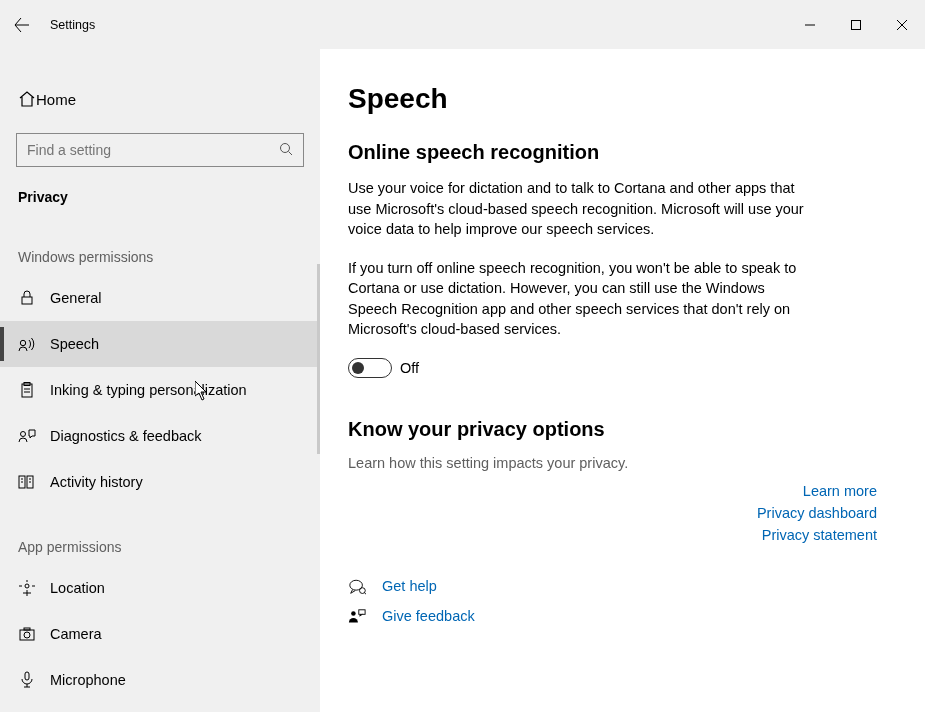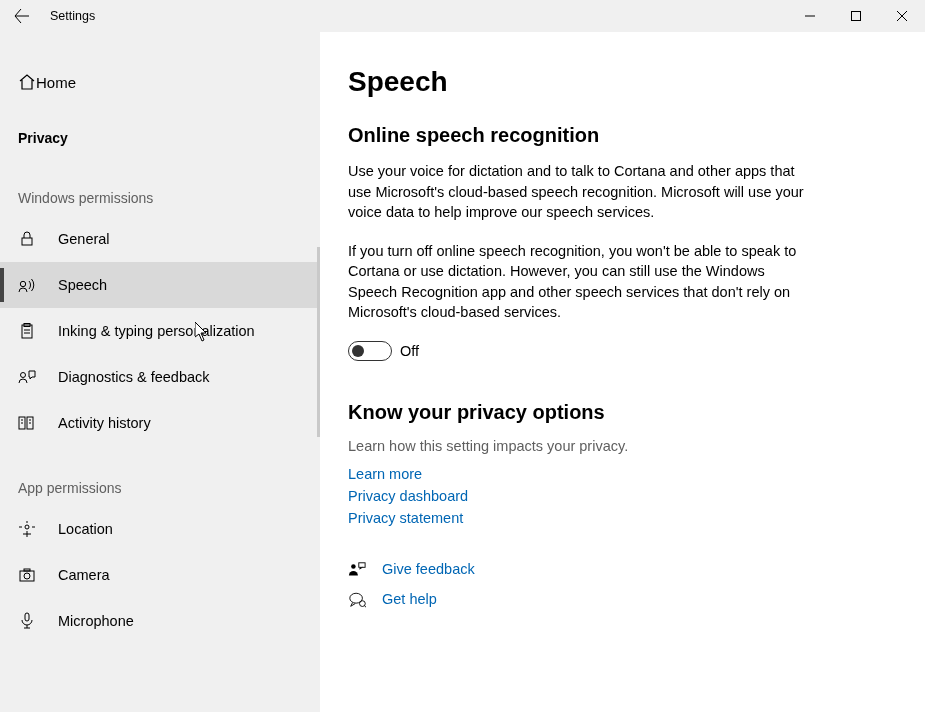--- a/index.html
+++ b/index.html
@@ -8,21 +8,21 @@
     font-size: 14px;
     color: #000;
     background: #fff;
     width: 925px;
     height: 712px;
     overflow: hidden;
     display: flex;
     flex-direction: column;
   }
   .titlebar {
-    height: 32px;
+    height: 49px;
     display: flex;
     align-items: center;
     background: #f0f0f0;
   }
   .titlebar .back {
     width: 44px; height: 32px;
     display:flex; align-items:center; justify-content:center;
     color:#000;
   }
   .titlebar .title { margin-left: 6px; font-size: 12.5px; color:#000; }
@@ -71,21 +71,21 @@
     padding: 14px 0 10px 18px;
   }
   .section-label {
     color:#5f5f5f; font-size:14px;
     padding: 34px 0 10px 18px;
   }
   .nav-item {
     height: 46px;
     display:flex; align-items:center;
     padding-left: 18px;
-    gap: 22px;
+    gap: 14px;
     font-size: 14.5px;
     cursor:default;
     position:relative;
   }
   .nav-item.selected {
     background: #d9d9d9;
   }
   .nav-item.selected::before{
     content:""; position:absolute; left:0; top:6px; bottom:6px; width:4px; background:#444;
   }
@@ -107,21 +107,21 @@
   .toggle {
     width:44px; height:20px; border:1px solid #333; border-radius:10px; position:relative;
     background:#fff;
   }
   .toggle .knob{
     position:absolute; left:3px; top:3px; width:12px; height:12px; border-radius:50%;
     background:#333;
   }
   .toggle-label { font-size:14.5px; }
   .secondary { color:#5f5f5f; font-size:14.5px; margin-bottom:10px; }
-  .link { color:#0066b4; font-size:14.5px; line-height:1.5; display:block; cursor:pointer; }
+  .link { color:#0066b4; font-size:14.5px; line-height:1.5; display:block; cursor:pointer;text-align:right; }
   .help-row { display:flex; align-items:center; gap:16px; margin-top:30px; }
   .help-row + .help-row { margin-top:8px; }
   .help-row .link { display:inline; }
 
   
   .cursor {
     position:absolute;
     pointer-events:none;
     z-index:100;
   }
@@ -159,20 +159,31 @@
   <div class="sidebar">
     <div class="home-row">
       <span class="icon-slot">
         <svg width="18" height="18" viewBox="0 0 18 18">
             <path d="M2 8 L9 2 L16 8 M4 7 V16 H14 V7" stroke="#000" fill="none" stroke-width="1.2"></path>
           </svg>
       </span>
       <span>Home</span>
     </div>
 
+    <div class="search-wrap">
+      <div class="search">
+        <input type="text" placeholder="Find a setting" style="">
+        <span class="mag">
+          <svg width="14" height="14" viewBox="0 0 14 14">
+              <circle cx="6" cy="6" r="4.5" stroke="#555" fill="none"></circle>
+              <path d="M9.5 9.5 L13 13" stroke="#555"></path>
+            </svg>
+        </span>
+      </div>
+    </div>
 
     <div class="category-label">Privacy</div>
 
     <div class="section-label">Windows permissions</div>
 
     <div class="nav-item">
       <span class="icon-slot">
         <svg width="16" height="16" viewBox="0 0 16 16">
             <rect x="3" y="7" width="10" height="7" stroke="#000" fill="none"></rect>
             <path d="M5 7 V4 a3 3 0 0 1 6 0 V7" stroke="#000" fill="none"></path>
@@ -278,33 +289,33 @@
 
     <div class="h2">Know your privacy options</div>
     <div class="secondary">Learn how this setting impacts your privacy.</div>
     <span class="link">Learn more</span>
     <span class="link">Privacy dashboard</span>
     <span class="link">Privacy statement</span>
 
     <div class="help-row">
       <span class="icon-slot">
         <svg width="20" height="18" viewBox="0 0 20 18">
+            <ellipse cx="9" cy="7" rx="7" ry="5.5" stroke="#000" fill="none"></ellipse>
+            <path d="M5 12 l-2 4 l5 -3" stroke="#000" fill="none"></path>
+            <circle cx="16" cy="13" r="3.2" stroke="#000" fill="none"></circle>
+            <path d="M18.2 15.2 L20 17" stroke="#000"></path>
+          </svg>
+      </span>
+      <span class="link">Get help</span>
+    </div>
+    <div class="help-row">
+      <span class="icon-slot">
+        <svg width="20" height="18" viewBox="0 0 20 18">
             <circle cx="6" cy="5" r="2.5" fill="#000"></circle>
             <path d="M1 15 a5 5 0 0 1 10 0 Z" fill="#000"></path>
             <rect x="12" y="1" width="7" height="5" stroke="#000" fill="none"></rect>
             <path d="M14 6 l-1 2 l3 -2" stroke="#000" fill="none"></path>
           </svg>
       </span>
       <span class="link">Give feedback</span>
     </div>
-    <div class="help-row">
-      <span class="icon-slot">
-        <svg width="20" height="18" viewBox="0 0 20 18">
-            <ellipse cx="9" cy="7" rx="7" ry="5.5" stroke="#000" fill="none"></ellipse>
-            <path d="M5 12 l-2 4 l5 -3" stroke="#000" fill="none"></path>
-            <circle cx="16" cy="13" r="3.2" stroke="#000" fill="none"></circle>
-            <path d="M18.2 15.2 L20 17" stroke="#000"></path>
-          </svg>
-      </span>
-      <span class="link">Get help</span>
-    </div>
   </div>
 </div>
 
 </body></html>

